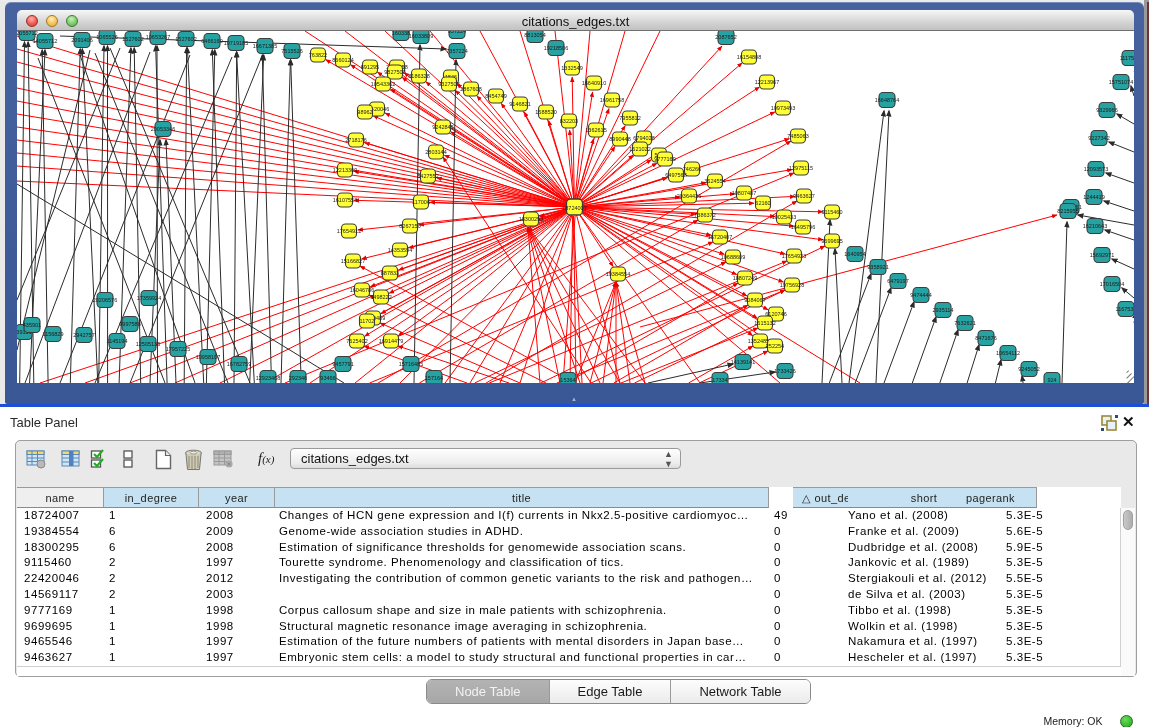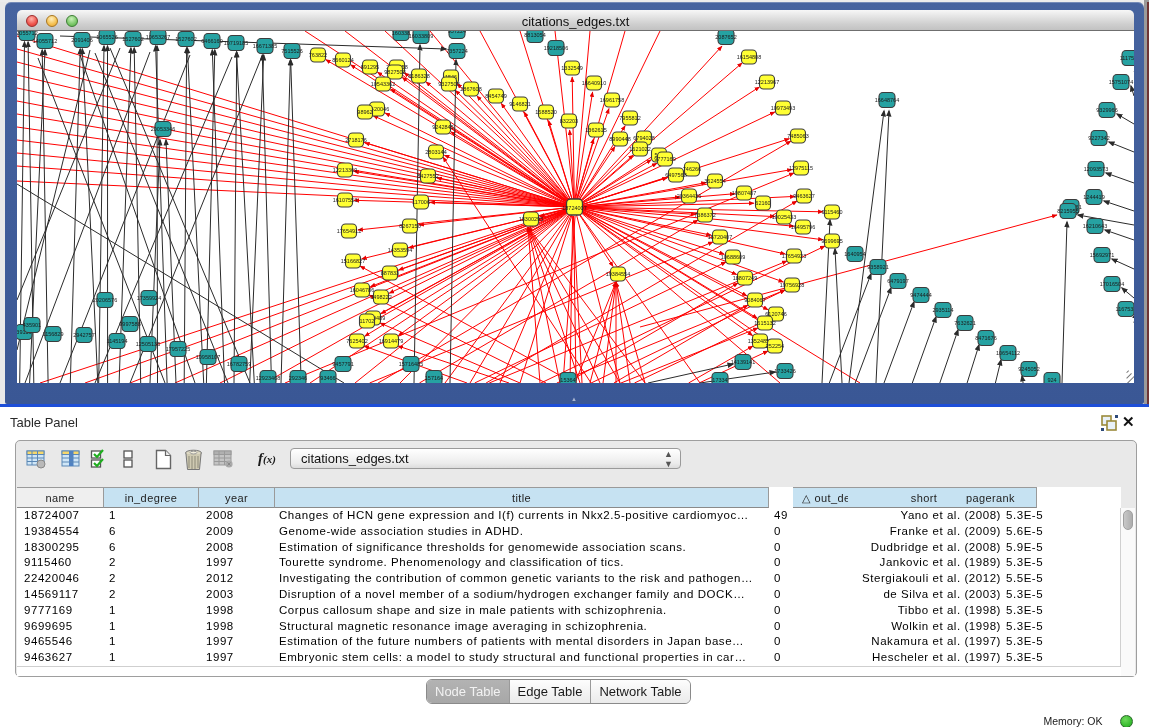--- a/index.html
+++ b/index.html
@@ -29,27 +29,27 @@
 .ti{position:absolute;top:2px}
 #dd{position:absolute;left:272px;top:1px;width:391px;height:21px;background:linear-gradient(#fff,#ececec 75%,#dcdcdc);border:1px solid #9a9a9a;border-radius:4px;font-size:13px;color:#111;line-height:19px;padding-left:10px}
 #dd .ar{position:absolute;right:7px;top:0px;font-size:9px;color:#555;line-height:10px}
 #thead{position:absolute;left:1px;top:46px;width:1104px;height:21px;background:#fff;font-size:11px;letter-spacing:0.4px;color:#222}
 .th{position:absolute;top:0;height:21px;line-height:21px;text-align:center;background:#c6e2f2;border-right:1px solid #9a9a9a;border-top:1px solid #9a9a9a;border-bottom:1px solid #8a8a8a;overflow:hidden}
 #tbody{position:absolute;left:1px;top:67px;width:1104px;height:158px;background:#fff;font-size:11.5px;letter-spacing:0.55px;color:#000}
 .tr{position:relative;height:15.8px;line-height:15.8px;white-space:nowrap}
 .tr span{position:absolute;top:0;overflow:hidden}
 .c1{left:7px;width:85px}.c2{left:92px;width:90px}.c3{left:189px;width:70px}
 .c4{left:262px;width:486px}.c5{left:757px;width:72px}
-.c6{left:831px;width:153px;text-align:right}.c7{left:989px;width:88px}
+.c6{left:831px;width:153px;text-align:left}.c7{left:989px;width:88px}
 #vsb{position:absolute;left:1104px;top:67px;width:15px;height:168px;background:#fafafa;border-left:1px solid #d0d0d0}
 #vsb .th2{position:absolute;left:2px;top:2px;width:10px;height:20px;border-radius:5px;background:linear-gradient(90deg,#c9c9c9,#adadad);border:1px solid #a0a0a0}
 #tbot{position:absolute;left:1px;top:225px;width:1104px;height:10px;background:#fff;border-top:1px solid #cfcfcf}
 
 #tabs{position:absolute;left:426px;top:272px;height:25px;display:flex;border:1px solid #8a8a8a;border-radius:6px;overflow:hidden;background:#f5f5f5}
-.tab{height:25px;line-height:24px;font-size:13px;color:#1a1a1a;padding:0 8px;background:linear-gradient(#fdfdfd,#e9e9e9);border-right:1px solid #9a9a9a}
+.tab{height:25px;line-height:24px;font-size:13px;color:#1a1a1a;padding:0 28px;background:linear-gradient(#fdfdfd,#e9e9e9);border-right:1px solid #9a9a9a}
 .tab.sel{background:linear-gradient(#b3b3b3,#a6a6a6);color:#f2f2f2}
 .tab:last-child{border-right:none}
 #mem{position:absolute;left:1030px;top:308px;font-size:10.5px;color:#1a1a1a;width:86px;text-align:center}
 #memdot{position:absolute;left:1120px;top:308px;width:13px;height:13px;border-radius:50%;background:radial-gradient(circle at 40% 32%,#6fd95c,#36bb2e 65%,#2aa526);border:1px solid #2c662c}
 </style></head><body>
 <div id="stage">
   <div id="topstrip"></div>
   <div id="frame"></div>
   <div id="titlebar">
     <div id="wtitle">citations_edges.txt</div>
@@ -608,21 +608,21 @@
             <path d="M6 7v12M9 7v13M12 7v13M15 7v12" stroke="#8d8a78" fill="none"></path>
             <ellipse cx="10.5" cy="3.6" rx="3.4" ry="1.4" fill="#f2eedc" stroke="#999"></ellipse>
           </svg>
         <svg class="ti" style="left:195px" width="21" height="20" viewBox="0 0 21 20">
             <rect x="1" y="2" width="17" height="14" fill="#c4c4c4" stroke="#9a9a9a"></rect>
             <rect x="1" y="2" width="17" height="3.5" fill="#b0b0b0" stroke="#9a9a9a"></rect>
             <path d="M1 9h17M1 12.5h17M6 2v14M11.5 2v14" stroke="#9a9a9a" fill="none"></path>
             <circle cx="16" cy="15" r="3.6" fill="#aaa"></circle>
             <path d="M14.5 13.5l3 3m0-3l-3 3" stroke="#888"></path>
           </svg>
-        <div class="ti" style="left:240px;top:3px;font-family:'Liberation Serif',serif;font-style:italic;font-weight:bold;font-size:15px;color:#1a1a1a">f<span style="font-size:11px">(x)</span></div>
+        <div class="ti" style="left:240px;top:3px;font-family:'Liberation Serif',serif;font-style:italic;font-weight:normal;font-size:15px;color:#1a1a1a">f<span style="font-size:11px">(x)</span></div>
         <div id="dd">citations_edges.txt<span class="ar">▲<br>▼</span></div>
       </div>
       <div id="thead">
         <span class="th" style="left:0;width:87px;background:#efefef">name</span>
         <span class="th" style="left:87px;width:95px">in_degree</span>
         <span class="th" style="left:182px;width:76px">year</span>
         <span class="th" style="left:258px;width:494px">title</span>
         <span class="th" style="left:776px;width:79px">△ out_de…</span>
         <span class="th" style="left:831px;width:153px">short</span>
         <span class="th" style="left:928px;width:92px">pagerank</span>
@@ -670,21 +670,20 @@
             <span class="c3">2012</span>
             <span class="c4">Investigating the contribution of common genetic variants to the risk and pathogen…</span>
             <span class="c5">0</span>
             <span class="c6">Stergiakouli et al. (2012)</span>
             <span class="c7">5.5E‑5</span>
           </div>
           <div class="tr">
             <span class="c1">14569117</span>
             <span class="c2">2</span>
             <span class="c3">2003</span>
-            <span class="c4">Disruption of a novel member of a sodium/hydrogen exchanger family and DOCK…</span>
             <span class="c5">0</span>
             <span class="c6">de Silva et al. (2003)</span>
             <span class="c7">5.3E‑5</span>
           </div>
           <div class="tr">
             <span class="c1">9777169</span>
             <span class="c2">1</span>
             <span class="c3">1998</span>
             <span class="c4">Corpus callosum shape and size in male patients with schizophrenia.</span>
             <span class="c5">0</span>

